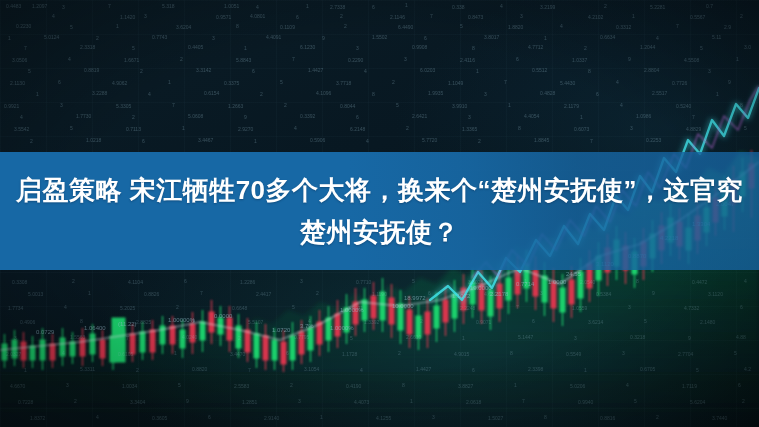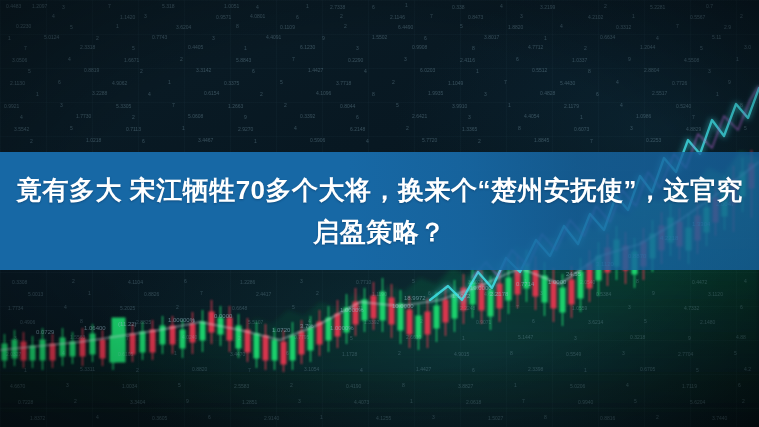--- a/index.html
+++ b/index.html
@@ -681,17 +681,17 @@
           <text x="660" y="240">4.2218</text>
         <text x="692" y="226">1.3304</text>
           <text x="716" y="206">2.0047</text>
       </g>
     </g>
   </svg>
 
   <div class="vignette"></div>
 
   <div class="banner">
-    <div class="banner-title">竟有多大 宋江牺牲70多个大将，换来个“楚州安抚使”，这官究</div>
-    <div class="banner-title line2">启盈策略？</div>
+    <div class="banner-title">启盈策略 宋江牺牲70多个大将，换来个“楚州安抚使”，这官究</div>
+    <div class="banner-title line2">楚州安抚使？</div>
   </div>
 
 </div>
 
 </body></html>

